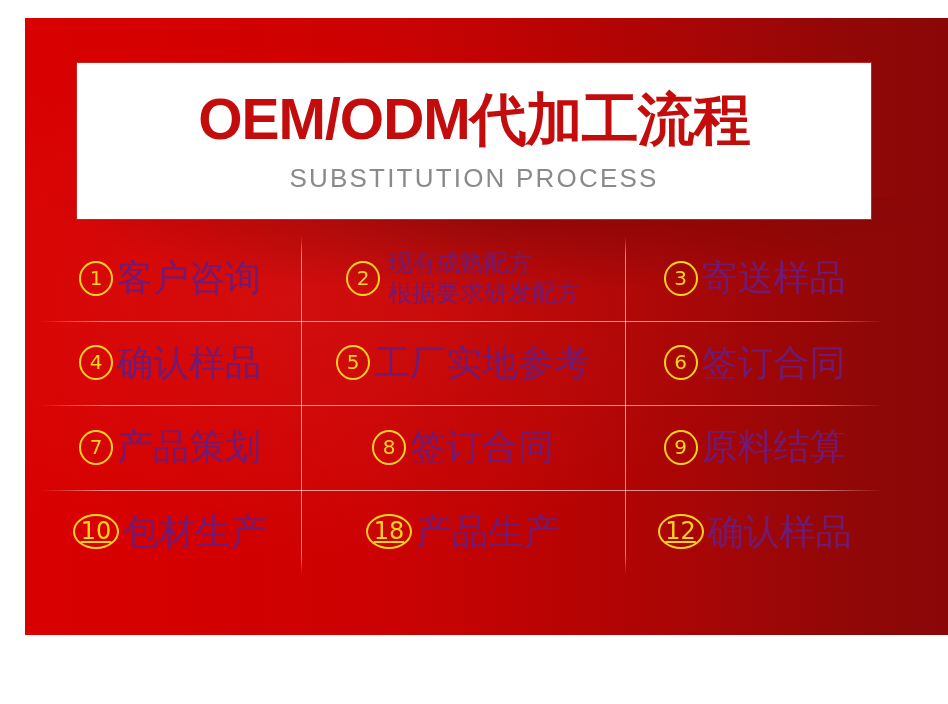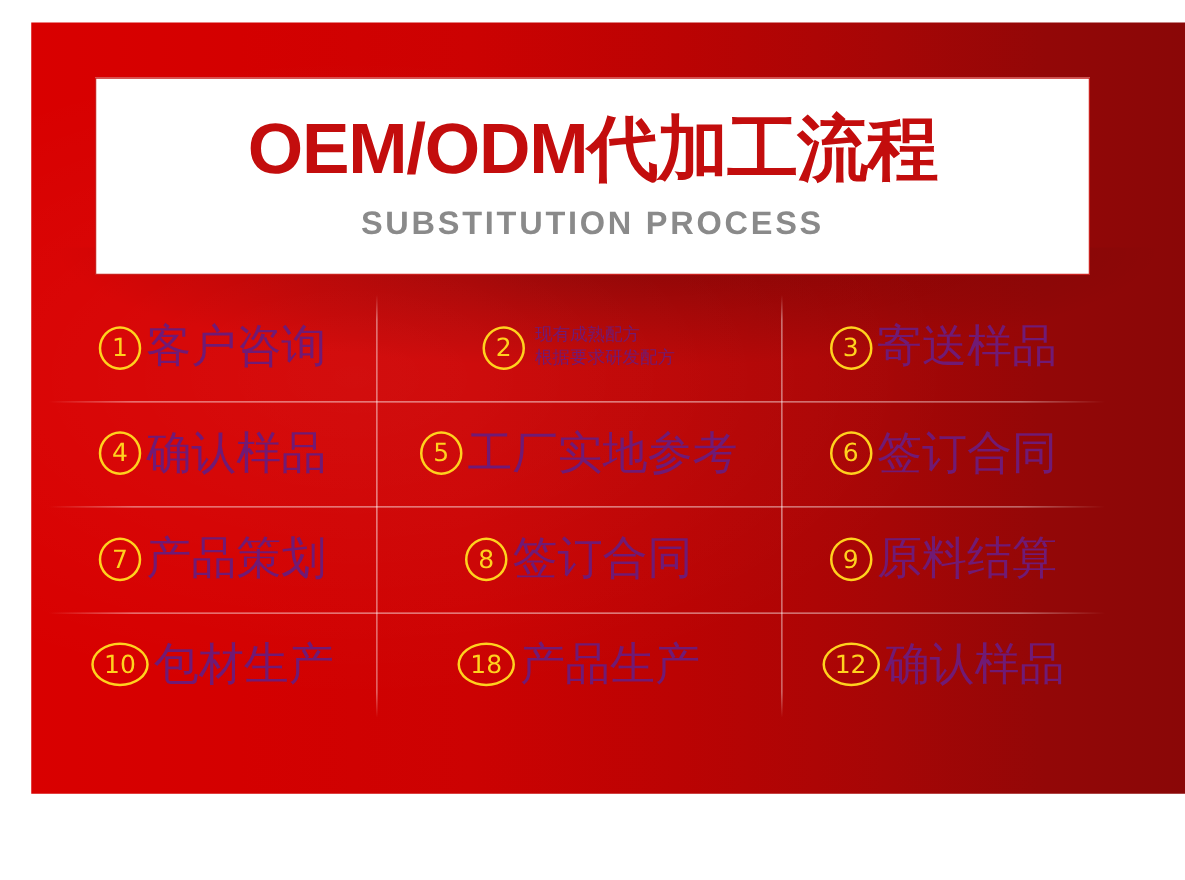--- a/index.html
+++ b/index.html
@@ -82,21 +82,21 @@
     font-weight: bold;
     color: #c30d0d;
     letter-spacing: -1px;
     line-height: 1.05;
     white-space: nowrap;
     margin-top: 2px;
   }
   .banner-subtitle {
     font-family: "Liberation Sans", "DejaVu Sans", sans-serif;
     font-size: 26px;
-    font-weight: 700;
+    font-weight: 400;
     color: #8a8a8a;
     letter-spacing: 2.2px;
     margin-top: 13px;
     white-space: nowrap;
   }
 
   
   .grid {
     position: absolute;
     left: 39px;
@@ -169,34 +169,35 @@
     border-radius: 50%;
     font-size: 20px;
     line-height: 1;
     padding-bottom: 1px;
   }
   .num.double {
     width: 42px;
     height: 30px;
     border: 2px solid #ffd21e;
     border-radius: 50%;
-    font-size: 20px;
+    font-size: 24px;
     line-height: 1;
     padding-bottom: 1px;
+    text-decoration: underline;
   }
   .label {
     font-family: "DejaVu Sans", "Liberation Sans", sans-serif;
     font-size: 36px;
     font-weight: 500;
     color: #701a75;
     line-height: 1;
     letter-spacing: 0px;
   }
   .label.small {
-    font-size: 14px;
+    font-size: 24px;
     line-height: 1.28;
     text-align: left;
     white-space: normal;
     font-weight: 500;
   }
   .item.twoline {
     gap: 8px;
   }
   .item.twoline .num.single {
     align-self: center;

